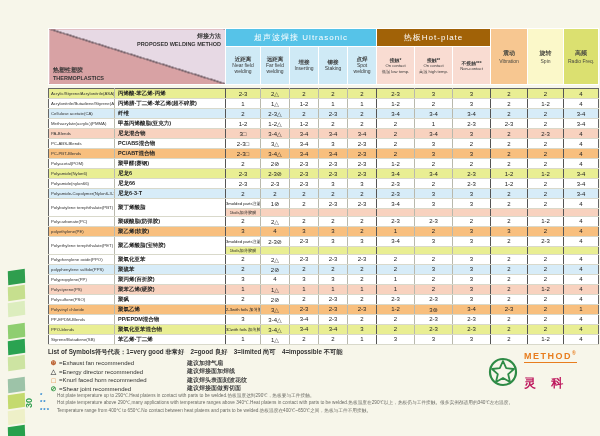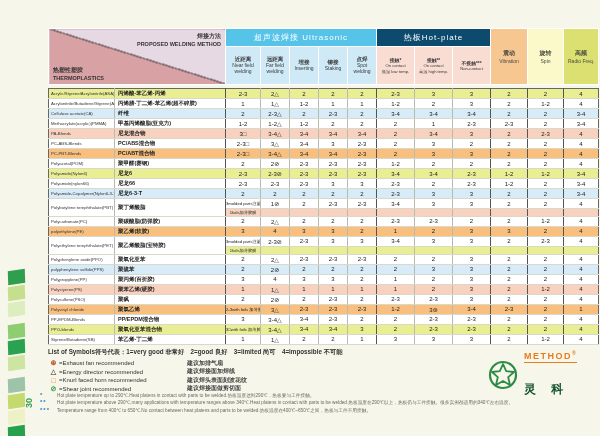--- a/index.html
+++ b/index.html
@@ -11,21 +11,21 @@
   .page-num { position:absolute; left:24px; top:398px; color:#2f9e4e; font-weight:bold; font-size:9px; transform:rotate(-90deg); }
 
   
   table { border-collapse:collapse; table-layout:fixed; }
   #header-table { position:absolute; left:48px; top:28px; width:550px; height:57px; border:1px solid #666; }
   #body-table   { position:absolute; left:48px; top:88px;  width:550px; height:257px; border:1px solid #666; background:#fff; }
 
   #header-table th { border:1px solid #fff; vertical-align:middle; text-align:center; font-weight:normal; overflow:hidden; }
   .band { color:#fff; font-weight:bold; font-size:8px; height:18px; letter-spacing:1px; }
   .band.ultra { background:#56c3e8; }
-  .band.hot   { background:#0c4a6e; }
+  .band.hot   { background:#a16207; }
   .sub { background:#cfeaf6; color:#3a3a3a; }
   .sub .cn { font-size:5.5px; font-weight:bold; }
   .sub .en { font-size:5px; line-height:1.15; }
   .sub.h { background:#f9dcd2; }
   .sub.h .cn { font-size:4.8px; }
   .sub.h .en, .sub.h .xtra { font-size:4.2px; line-height:1.2; }
   .single { color:#4a4a42; }
   .single .cn { font-size:6px; font-weight:bold; }
   .single .en { font-size:5px; }
   .single.vib  { background:#f7c791; }
@@ -68,21 +68,21 @@
   .note-row { display:flex; height:7.3px; align-items:flex-start; }
   .note-row .stars { width:17px; color:#1f7fd0; font-size:6px; font-weight:bold; letter-spacing:1px; }
   .note-row .txt { font-size:4.7px; color:#6a6a64; white-space:nowrap; overflow:hidden; }
 
   
   #logo { position:absolute; left:486px; top:350px; display:flex; align-items:center; }
   #logo .emblem { margin-right:4px; }
   #logo .txt { display:flex; flex-direction:column; }
   #logo .en { color:#e87d1e; font-weight:bold; font-size:9px; letter-spacing:1.5px; border-bottom:1.5px solid #e87d1e; padding-bottom:1px; }
   #logo .reg { font-size:5px; vertical-align:super; }
-  #logo .cn { color:#14532d; font-weight:bold; font-size:12px; letter-spacing:6px; margin-top:18px; }
+  #logo .cn { color:#be185d; font-weight:bold; font-size:12px; letter-spacing:6px; margin-top:12px; }
 </style>
 </head>
 <body>
 
 <div id="swatches">
     <div class="swatch" style="top: 270px; background: rgb(47, 158, 78);"></div>
     <div class="swatch" style="top: 286px; background: rgb(198, 223, 142);"></div>
     <div class="swatch" style="top: 302px; background: rgb(220, 237, 190);"></div>
     <div class="swatch" style="top: 324px; background: rgb(143, 206, 112);"></div>
     <div class="swatch" style="top: 340px; background: rgb(42, 163, 81);"></div>

